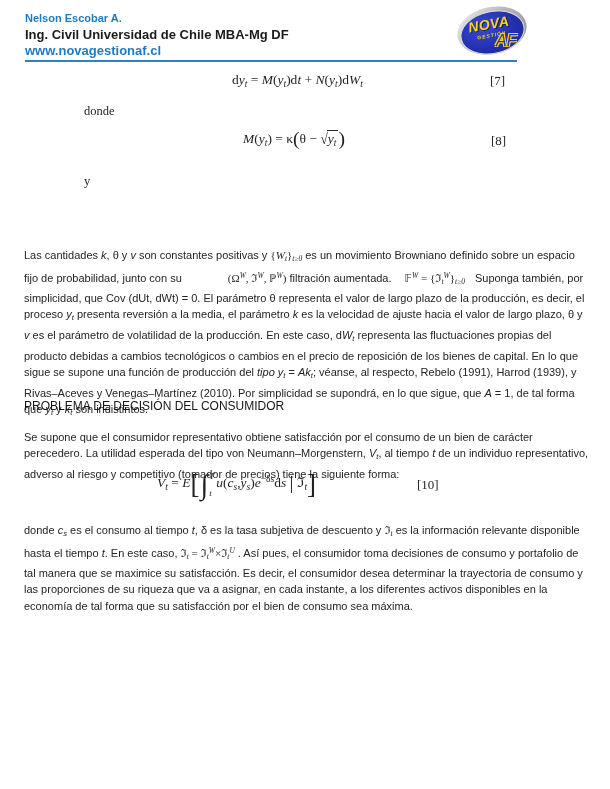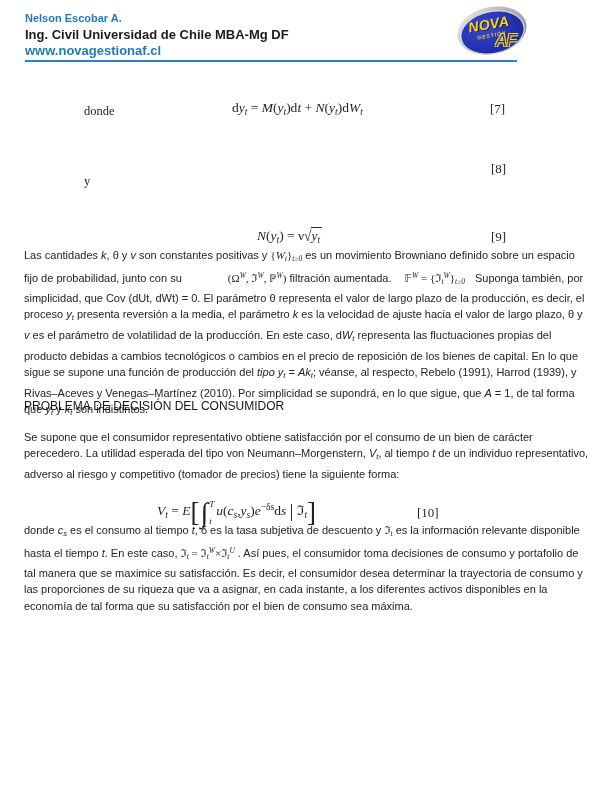--- a/index.html
+++ b/index.html
@@ -23,21 +23,21 @@
   .logo-nova{position:absolute;left:16px;top:10px;font-size:14px;font-weight:700;font-style:italic;
              color:#ffd60a;letter-spacing:.5px;transform:rotate(-10deg);
              text-shadow:1px 1px 0 #101a6e;}
   .logo-gestion{position:absolute;left:25px;top:26px;font-size:5px;font-weight:700;font-style:italic;
                 color:#ffd60a;letter-spacing:1px;transform:rotate(-10deg);}
   .logo-af{position:absolute;left:44px;top:26px;font-size:16px;font-weight:400;font-style:italic;
            color:#2431b2;
            text-shadow:-1px -1px 0 #ffd60a,1px -1px 0 #ffd60a,-1px 1px 0 #ffd60a,1px 1px 0 #ffd60a;}
 
   
-  .eq-row{position:absolute;left:0;width:610px;height:34px;margin-top:28px;}
+  .eq-row{position:absolute;left:0;width:610px;height:34px;}
   .eq-body{position:absolute;top:0;font-family:"Liberation Serif",serif;font-size:13.5px;
            color:#1f1f1f;white-space:nowrap;}
   .eq-label{position:absolute;top:0;font-family:"Liberation Serif",serif;font-size:13px;color:#1f1f1f;}
   .connector{position:absolute;left:84px;font-family:"Liberation Serif",serif;font-size:12.5px;color:#1f1f1f;}
 
   
   .para{position:absolute;left:24px;width:566px;font-size:11px;line-height:16.3px;color:#242424;}
   .heading{position:absolute;left:24px;font-size:12px;font-weight:400;color:#161616;}
   .page-num{position:absolute;left:554px;top:734px;font-size:10.5px;color:#333;}
 
@@ -81,29 +81,26 @@
   </div>
 
   <div class="eq-row" style="top:72px">
     <span class="eq-body" style="left:232px"><span>d</span><span class="tk-i">y</span><span class="tk-sub">t</span><span> = </span><span class="tk-i">M</span><span>(</span><span class="tk-i">y</span><span class="tk-sub">t</span><span>)d</span><span class="tk-i">t</span><span> + </span><span class="tk-i">N</span><span>(</span><span class="tk-i">y</span><span class="tk-sub">t</span><span>)d</span><span class="tk-i">W</span><span class="tk-sub">t</span></span>
     <span class="eq-label" style="left:490px;top:1px">[7]</span>
   </div>
 
   <div class="connector" style="top:104px">donde</div>
 
   <div class="eq-row" style="top:128px">
+    <span class="eq-body" style="left:243px"><span class="tk-i">M</span><span>(</span><span class="tk-i">y</span><span class="tk-sub">t</span><span>) = κ</span><span class="tk-big">(</span><span>θ − </span><span class="tk-sqrt"><span class="tk-rad">√</span><span class="tk-vinc"><span class="tk-i">y</span><span class="tk-sub">t</span></span></span><span class="tk-big">)</span></span>
     <span class="eq-label" style="left:491px;top:5px">[8]</span>
   </div>
 
   <div class="connector" style="top:174px">y</div>
 
-  <div class="eq-row" style="top:199px">
-    <span class="eq-body" style="left:257px"><span class="tk-i">N</span><span>(</span><span class="tk-i">y</span><span class="tk-sub">t</span><span>) = ν</span><span class="tk-sqrt"><span class="tk-rad">√</span><span class="tk-vinc"><span class="tk-i">y</span><span class="tk-sub">t</span></span></span></span>
-    <span class="eq-label" style="left:491px;top:2px">[9]</span>
-  </div>
 
   <p class="para" style="top:236px"><span>Las cantidades </span><span class="tk-i">k</span><span>, θ y </span><span class="tk-i">v</span><span> son constantes positivas y </span><span class="tk-m">{</span><span class="tk-mi">W</span><span class="tk-msub">t</span><span class="tk-m">}</span><span class="tk-msub">t≥0</span><span> es un movimiento Browniano definido sobre un espacio fijo de probabilidad, junto con su</span><span class="tk-sp"></span><span class="tk-m">(Ω</span><span class="tk-msup">W</span><span class="tk-m">, ℑ</span><span class="tk-msup">W</span><span class="tk-m">, ℙ</span><span class="tk-msup">W</span><span class="tk-m">)</span><span>  filtración aumentada. </span><span class="tk-sp2"></span><span class="tk-m">𝔽</span><span class="tk-msup">W</span><span class="tk-m"> = {ℑ</span><span class="tk-msub">t</span><span class="tk-msup">W</span><span class="tk-m">}</span><span class="tk-msub">t≥0</span><span class="tk-sp2"></span><span>Suponga también, por simplicidad, que Cov (dUt, dWt) = 0. El parámetro θ representa el valor de largo plazo de la producción, es decir, el proceso </span><span class="tk-i">y</span><span class="tk-sub">t</span><span> presenta reversión a la media, el parámetro </span><span class="tk-i">k</span><span> es la velocidad de ajuste hacia el valor de largo plazo, θ y </span><span class="tk-i">v</span><span> es el parámetro de volatilidad de la producción. En este caso, d</span><span class="tk-i">W</span><span class="tk-sub">t</span><span> representa las fluctuaciones propias del producto debidas a cambios tecnológicos o cambios en el precio de reposición de los bienes de capital. En lo que sigue se supone una función de producción del </span><span class="tk-i">tipo y</span><span class="tk-sub">t</span><span> = </span><span class="tk-i">Ak</span><span class="tk-sub">t</span><span>; véanse, al respecto, Rebelo (1991), Harrod (1939), y Rivas–Aceves y Venegas–Martínez (2010). Por simplicidad se supondrá, en lo que sigue, que </span><span class="tk-i">A</span><span> = 1, de tal forma que </span><span class="tk-i">y</span><span class="tk-sub">t</span><span> y </span><span class="tk-i">k</span><span class="tk-sub">t</span><span> son indistintos.</span></p>
 
   <h2 class="heading" style="top:389px">PROBLEMA DE DECISIÓN DEL CONSUMIDOR</h2>
 
   <p class="para" style="top:418px"><span>Se supone que el consumidor representativo obtiene satisfacción por el consumo de un bien de carácter perecedero. La utilidad esperada del tipo von Neumann–Morgenstern, </span><span class="tk-i">V</span><span class="tk-sub">t</span><span>, al tiempo </span><span class="tk-i">t</span><span> de un individuo representativo, adverso al riesgo y competitivo (tomador de precios) tiene la siguiente forma:</span></p>
 
   <div class="eq-row" style="top:469px">
     <span class="eq-body" style="left:157px"><span class="tk-i">V</span><span class="tk-sub">t</span><span> = </span><span class="tk-i">E</span><span class="tk-big2">[</span><span class="tk-int">
           <span class="sign">∫</span>

